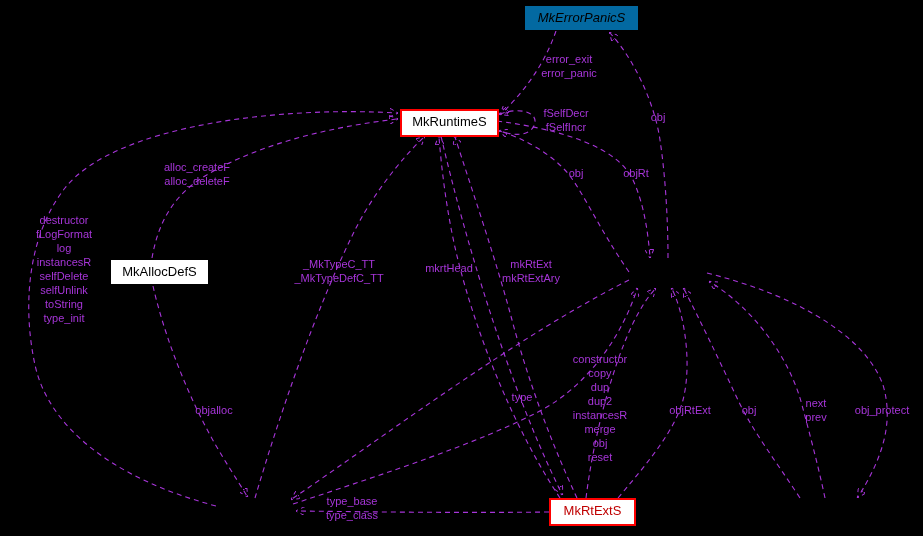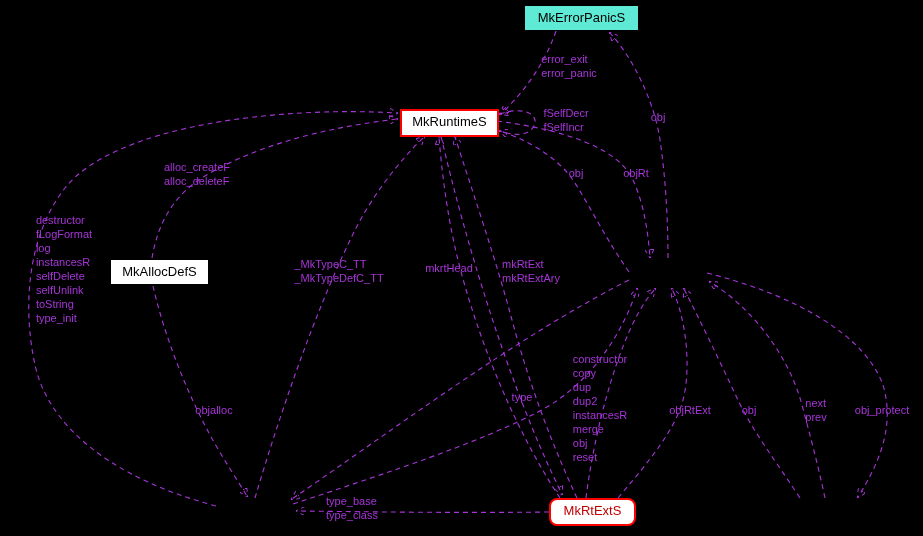--- a/index.html
+++ b/index.html
@@ -7,26 +7,26 @@
     position:relative;width:923px;height:536px;background:#000;
     overflow:hidden;font-family:"Liberation Sans",sans-serif;
   }
   .edges{position:absolute;left:0;top:0;width:923px;height:536px;pointer-events:none;}
   .edges path{fill:none;stroke:#A735D9;stroke-width:1.1;stroke-dasharray:5 4;}
   .node{
     position:absolute;height:24px;line-height:24px;text-align:center;
     font-size:13px;background:#fff;border:1px solid #000;color:#000;
     cursor:pointer;
   }
-  .node.central{background:#5eead4;}
+  .node.central{background:#0369a1;font-style:italic;}
   .node.red-border{border:2px solid #ff0000;line-height:22px;}
-  .node.red-text{color:#c00000;border-radius:8px;}
+  .node.red-text{color:#c00000;}
   .edge-label{
     position:absolute;transform:translateX(-50%);
-    color:#A735D9;font-size:11px;line-height:14px;text-align:left;
+    color:#A735D9;font-size:11px;line-height:14px;text-align:center;
     white-space:pre-line;
   }
 </style>
 </head>
 <body>
 
 <div class="canvas">
 
   <svg class="edges" width="923" height="536" viewBox="0 0 923 536">
     <defs>

